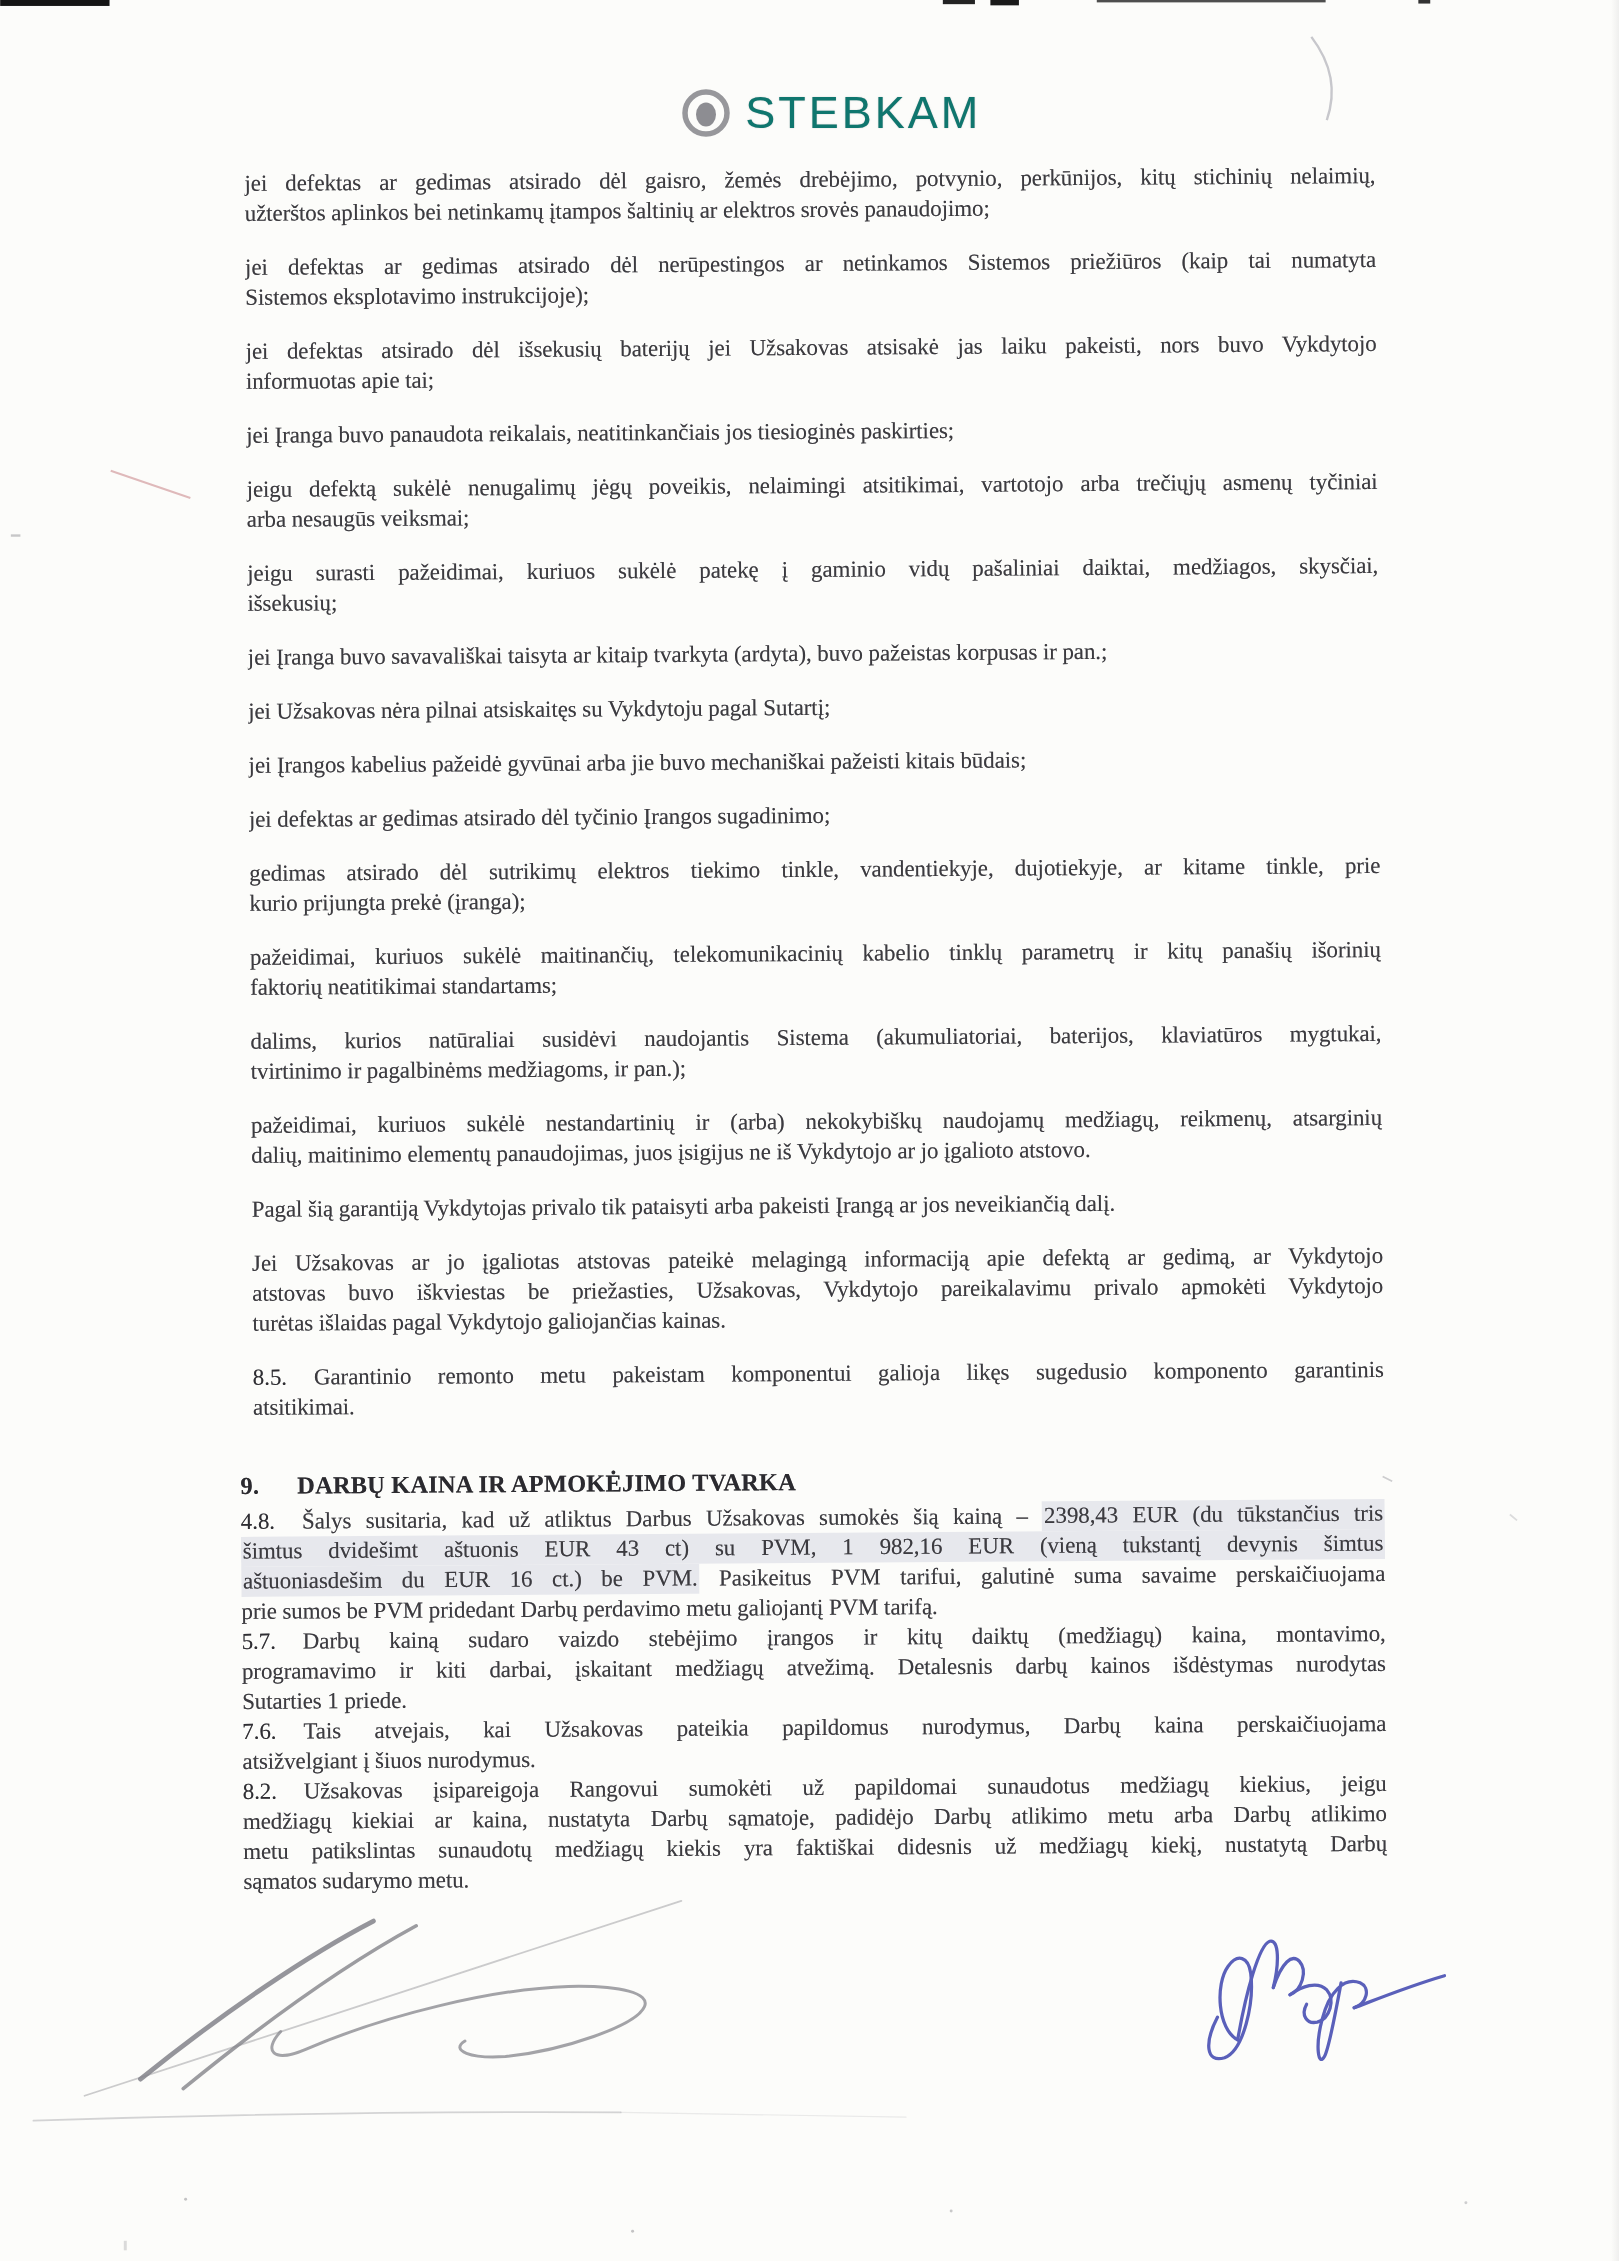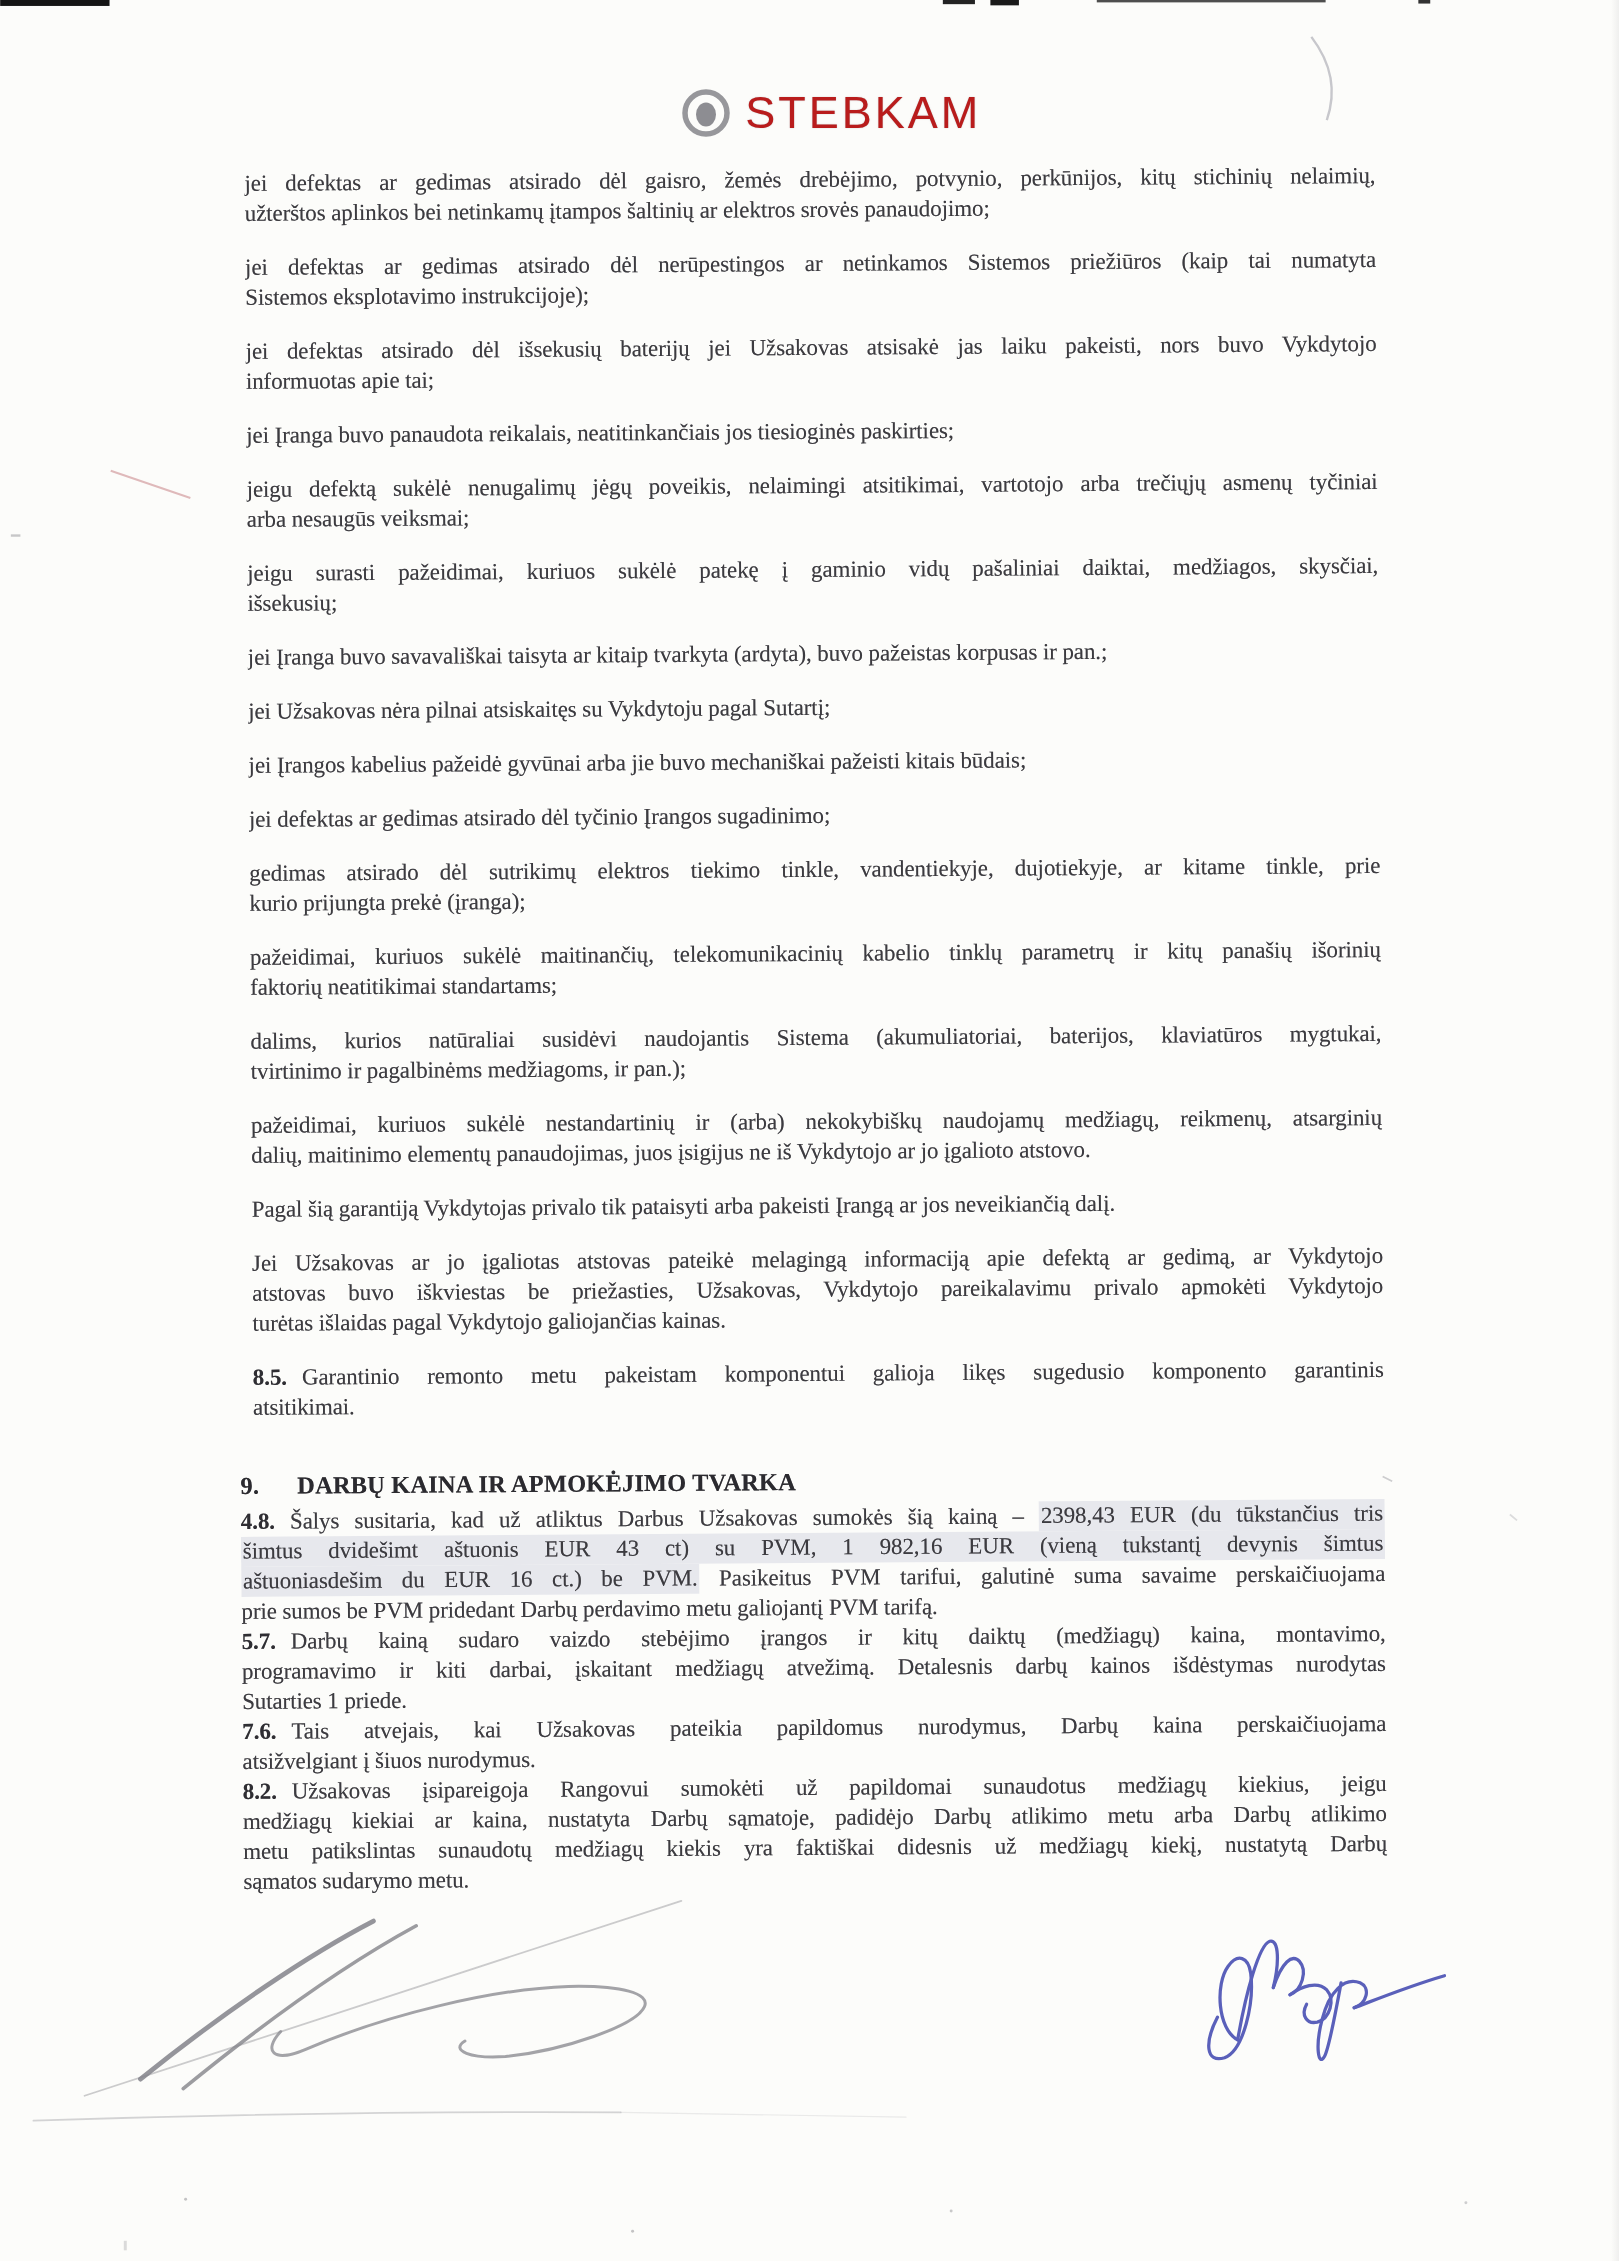--- a/index.html
+++ b/index.html
@@ -17,21 +17,21 @@
   }
 
   
   .logo{
     position:absolute;top:88px;left:681px;
     display:flex;align-items:center;gap:14.3px;
     font-family:"Liberation Sans","DejaVu Sans",sans-serif;
   }
   .logo-text{
     font-size:45px;line-height:50px;font-weight:500;
-    letter-spacing:3px;color:#b91c1c;
+    letter-spacing:3px;color:#0f766e;
     text-shadow:0 0 1.2px rgba(140,140,145,0.6);
   }
 
   
   .doc{
     position:absolute;left:238px;top:165px;width:1144px;
     transform:rotate(-0.4deg);
     transform-origin:565px 951px;
     color:#3c3b40;
     font-size:23px;
@@ -40,21 +40,21 @@
   }
   .upper{padding-left:13px;}
   .para{margin:0 0 24px 0;}
   #sec9-clauses .para{margin:0;}
   .line{
     height:30px;line-height:30px;overflow:hidden;
     text-align:justify;text-align-last:justify;
     white-space:normal;
   }
   .line.last{text-align-last:left;}
-  .num{font-weight:bold;color:#2f2e33;margin-right:15px;}
+  .num{font-weight:normal;color:#2f2e33;margin-right:27px;}
   .hl{background:#e7e8ed;padding:3.6px 1.8px 6px 1.8px;}
 
   .sec9-head{
     margin:46px 0 4.8px 0;
     font-weight:bold;font-size:24.4px;line-height:33px;
     color:#2b2a2f;letter-spacing:0.2px;
     text-shadow:0 0 0.6px rgba(40,40,44,0.55);
   }
   .s9num{display:inline-block;margin-right:38px;}
 

